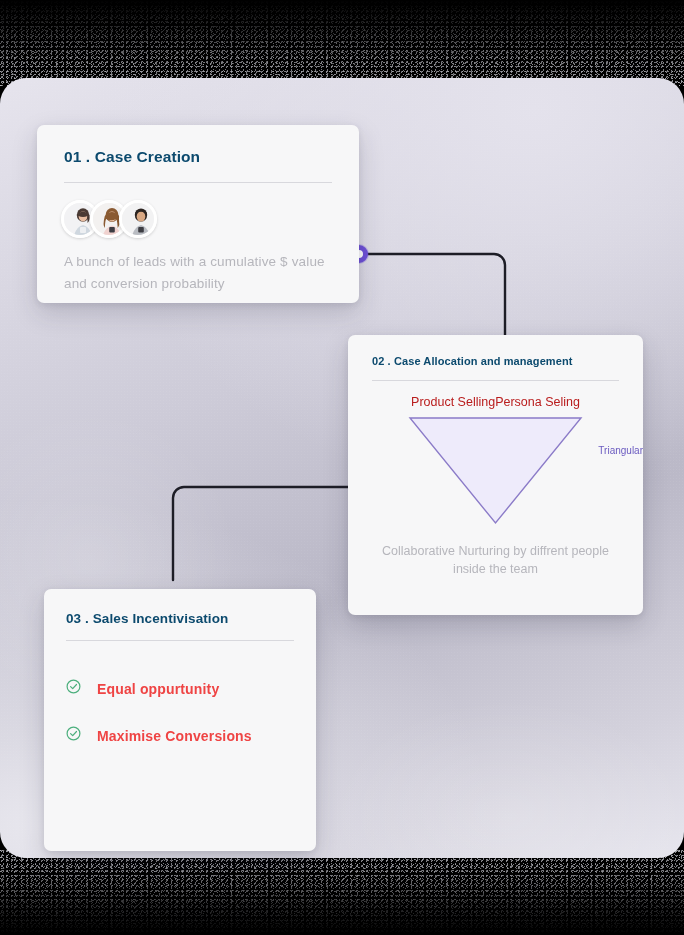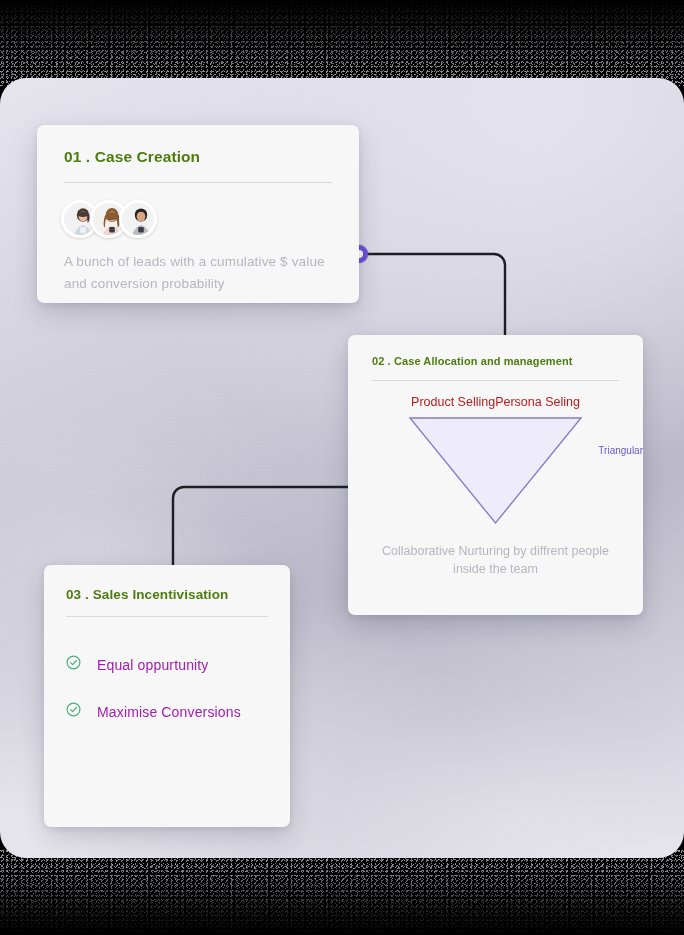--- a/index.html
+++ b/index.html
@@ -58,21 +58,21 @@
   #wires{position:absolute;left:0;top:0;width:684px;height:935px;pointer-events:none;}
   .node-ring{
     position:absolute;left:350px;top:245px;width:18px;height:18px;border-radius:50%;
     background:#ffffff;border:5px solid #6d4fd6;box-sizing:border-box;
     box-shadow:0 0 0 1px rgba(109,79,214,.25);
   }
 
   
   .card{position:absolute;background:#f7f7f8;border-radius:7px;
     box-shadow:0 10px 26px rgba(40,40,60,.18), 0 2px 6px rgba(40,40,60,.10);}
-  .card-title{color:#4d7c0f;font-weight:700;letter-spacing:.1px;}
+  .card-title{color:#0c4a6e;font-weight:700;letter-spacing:.1px;}
   .divider{height:1px;background:#d8d8dd;}
 
   
   #card1{left:37px;top:125px;width:322px;height:178px;}
   #card1 .card-title{font-size:15.5px;margin:23px 0 0 27px;}
   #card1 .divider{margin:16px 27px 0 27px;}
   #card1 .avatars{margin:17px 0 0 24px;display:flex;}
   .avatar{width:38px;height:38px;border-radius:50%;border:3px solid #ffffff;box-sizing:border-box;
     margin-left:-9px;position:relative;overflow:hidden;box-shadow:0 1px 3px rgba(0,0,0,.16);}
   .avatar:first-child{margin-left:0;}
@@ -83,26 +83,26 @@
   #card2 .card-title{font-size:11px;margin:20px 0 0 24px;}
   #card2 .divider{margin:13px 24px 0 24px;}
   #card2 .poles{display:flex;justify-content:center;margin:14px 24px 0 24px;font-size:12.5px;color:#b91c1c;}
   #card2 .tri-wrap{position:relative;height:115px;margin-top:4px;}
   #card2 .tri-label{position:absolute;left:0;right:0;top:30px;text-align:right;font-size:10px;
     line-height:16px;color:#6b5bc0;}
   #card2 .assign{text-align:center;font-size:13px;font-weight:700;color:#1b1b1f;margin-top:4px;}
   #card2 .note{text-align:center;font-size:12.5px;line-height:18px;color:#b6b6bc;margin:14px 22px 0 22px;}
 
   
-  #card3{left:44px;top:565px;width:246px;height:262px;}
+  #card3{left:44px;top:589px;width:272px;height:262px;}
   #card3 .card-title{font-size:13.5px;margin:22px 0 0 22px;}
   #card3 .divider{margin:14px 22px 0 22px;}
   #card3 .list{margin:38px 0 0 0;}
   .li{display:flex;align-items:center;margin:0 0 28px 22px;}
-  .li .txt{font-size:14px;color:#a21caf;margin-left:16px;letter-spacing:.15px;}
+  .li .txt{font-size:14px;color:#ef4444;margin-left:16px;letter-spacing:.15px;font-weight:bold;}
 </style>
 </head>
 <body>
 
 <div id="stage">
 
   <div class="grain top"></div>
   <div class="grain bottom"></div>
 
   <div id="panel">

